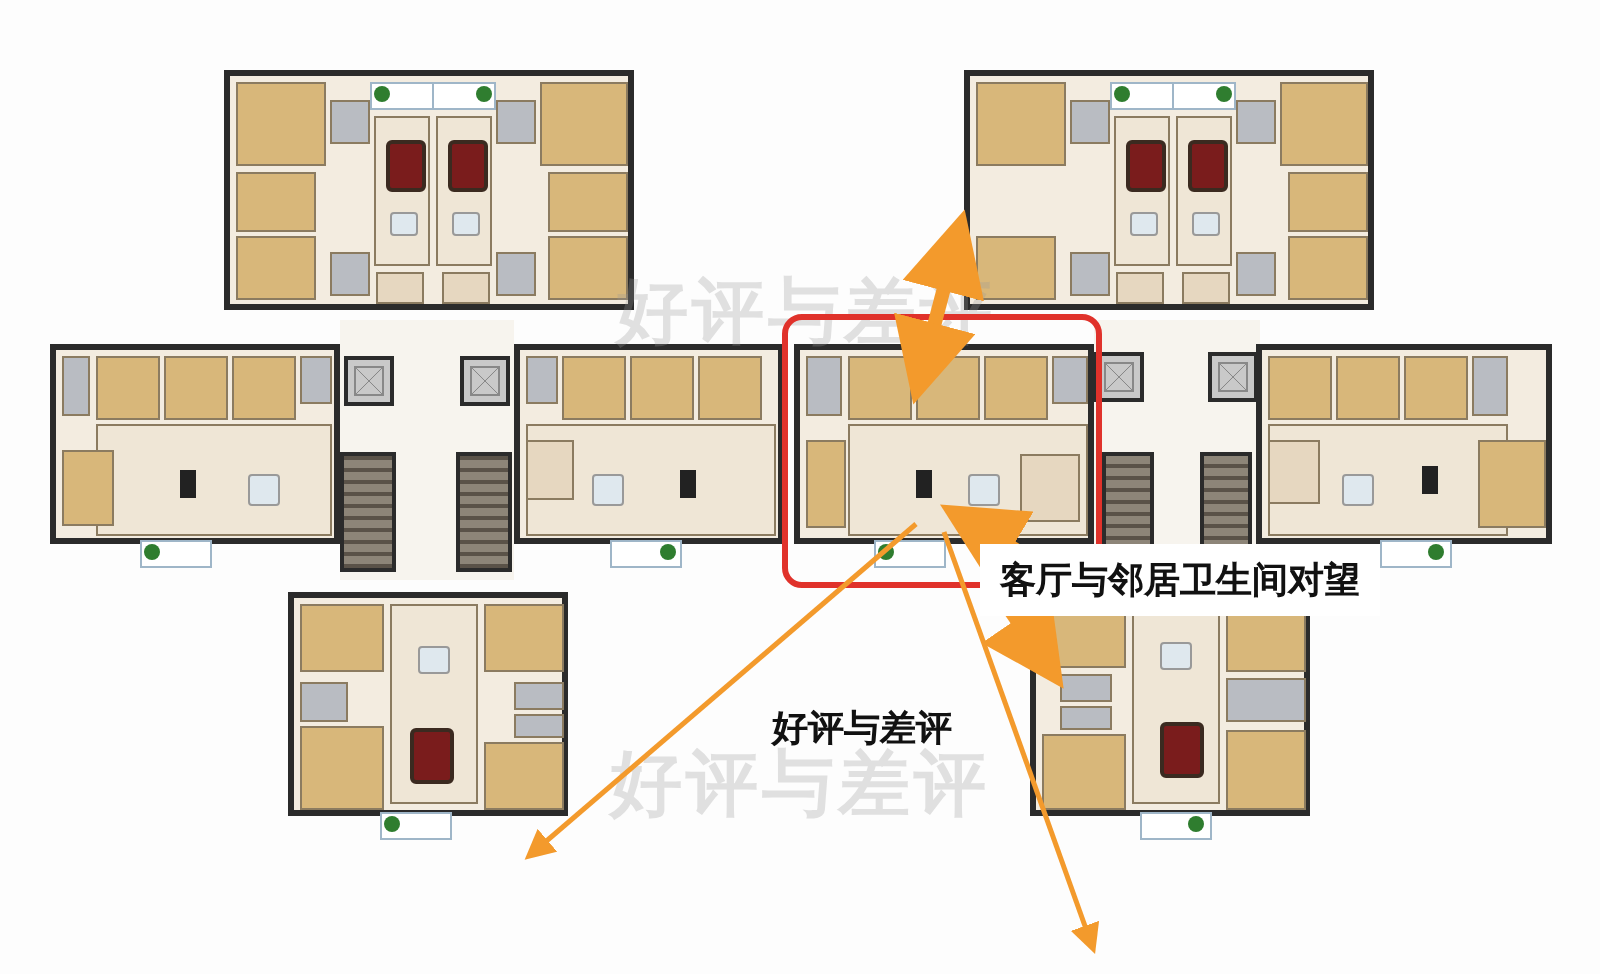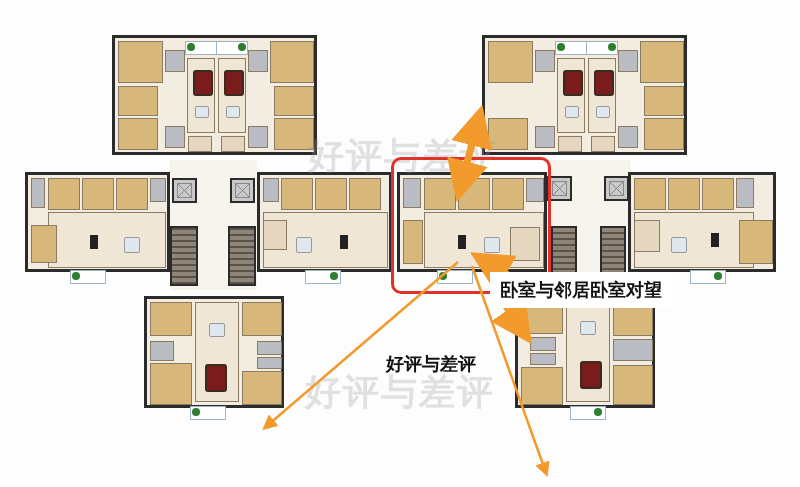--- a/index.html
+++ b/index.html
@@ -211,15 +211,15 @@
 
     <line x1="477" y1="125" x2="462" y2="182" stroke="#f39a2c" stroke-width="7" marker-start="url(#ahs)" marker-end="url(#ah)"></line>
 
     <line x1="508" y1="275" x2="488" y2="263" stroke="#f39a2c" stroke-width="7" marker-end="url(#ah)"></line>
     <line x1="505" y1="305" x2="520" y2="327" stroke="#f39a2c" stroke-width="7" marker-end="url(#ah)"></line>
 
     <line x1="458" y1="262" x2="268" y2="425" stroke="#f39a2c" stroke-width="2.5" marker-end="url(#ah)"></line>
     <line x1="472" y1="266" x2="545" y2="470" stroke="#f39a2c" stroke-width="2.5" marker-end="url(#ah)"></line>
   </svg>
 
-  <div class="label" style="left:490px;top:272px;">卧室与邻居卧室对望</div>
+  <div class="label" style="left:490px;top:272px;">客厅与邻居卫生间对望</div>
   <div class="label-plain" style="left:386px;top:352px;">好评与差评</div>
 </div>
 
 </body></html>

